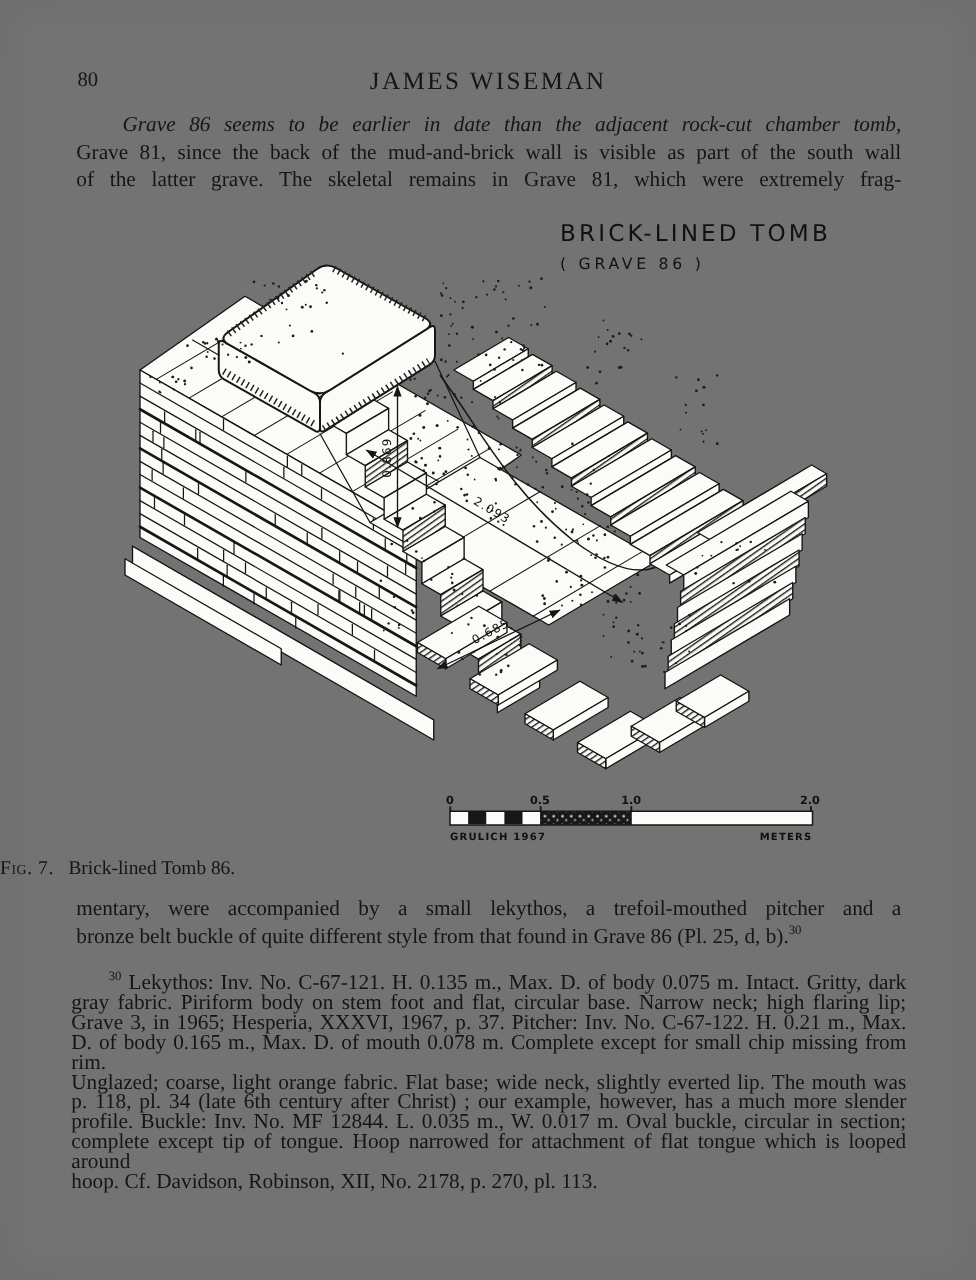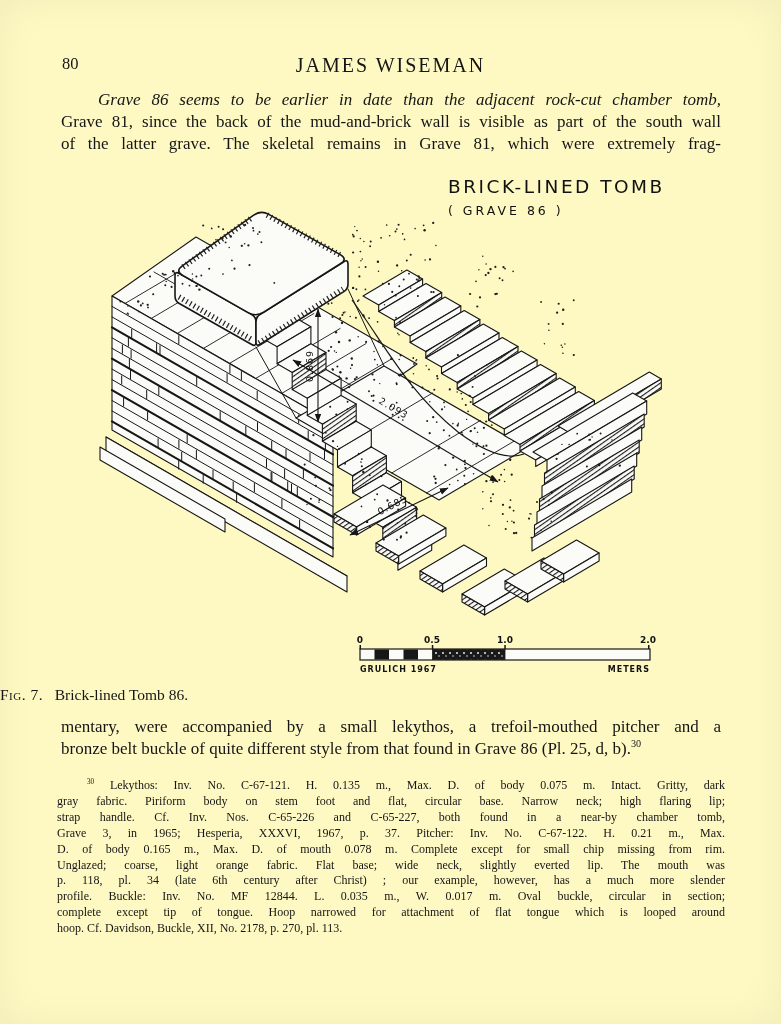--- a/index.html
+++ b/index.html
@@ -1,24 +1,24 @@
 <!DOCTYPE html>
 <html><head>
 <meta charset="utf-8">
 <style>
   html,body{margin:0;padding:0;background:#e8e8e4;}
-  .page{position:relative;width:781px;height:1024px;margin:0 auto;background:#fef9c3;
+  .page{position:relative;width:781px;height:1024px;margin:0 auto;background:#737373;
         font-family:"Liberation Serif",serif;color:#151515;overflow:hidden;
         box-shadow:inset 0 0 40px rgba(0,0,0,0.05);}
   .pagenum{position:absolute;left:62px;top:54px;font-size:16.5px;}
   .author{position:absolute;left:0;right:0;top:54px;text-align:center;font-size:20px;letter-spacing:2px;}
   .para{position:absolute;left:61px;width:660px;font-size:17px;line-height:22px;}
   .p1{top:89px;}
   .p2{top:716px;}
-  .fn{position:absolute;left:57px;width:668px;font-size:12px;line-height:15.9px;top:778px;}
+  .fn{position:absolute;left:57px;width:668px;font-size:17px;line-height:15.9px;top:778px;}
   .line{white-space:normal;}
   .line.just{text-align:justify;text-align-last:justify;}
   .sup{font-size:60%;vertical-align:super;line-height:0;}
   .it{}
   .caption{position:absolute;top:686px;left:0;right:0;font-size:15.5px;}
   .caption .figlab{font-variant:small-caps;letter-spacing:0.5px;}
   .figwrap{position:absolute;left:85px;top:170px;width:585px;height:505px;}
   svg{display:block;}
   .figtitle{font-family:"DejaVu Sans",sans-serif;font-size:18.5px;letter-spacing:2.5px;fill:#111;}
   .figsub{font-family:"DejaVu Sans",sans-serif;font-size:12.5px;letter-spacing:3px;fill:#111;}
@@ -659,23 +659,22 @@
   </div>
 
   <div class="para p2">
       <div class="line just"><span>mentary, were accompanied by a small lekythos, a trefoil-mouthed pitcher and a</span></div>
       <div class="line"><span>bronze belt buckle of quite different style from that found in Grave 86 (Pl. 25, d, b).</span><span class="sup">30</span></div>
     </div>
 
   <div class="fn">
       <div class="line just" style="text-indent: 30px;"><span class="sup">30</span><span> Lekythos: Inv. No. C-67-121.  H. 0.135 m., Max. D. of body 0.075 m.  Intact.  Gritty, dark</span></div>
       <div class="line just"><span>gray fabric.  Piriform body on stem foot and flat, circular base.  Narrow neck; high flaring lip;</span></div>
-      <div class="line just"><span>strap handle.  Cf. Inv. Nos. C-65-226 and C-65-227, both found in a near-by chamber tomb,</span></div>
       <div class="line just"><span>Grave 3, in 1965; </span><span class="it">Hesperia</span><span>, XXXVI, 1967, p. 37.  Pitcher:  Inv. No. C-67-122.  H. 0.21 m., Max.</span></div>
       <div class="line just"><span>D. of body 0.165 m., Max. D. of mouth 0.078 m.  Complete except for small chip missing from rim.</span></div>
       <div class="line just"><span>Unglazed; coarse, light orange fabric.  Flat base; wide neck, slightly everted lip.  The mouth was</span></div>
       <div class="line just"><span>p. 118, pl. 34 (late 6th century after Christ) ; our example, however, has a much more slender</span></div>
       <div class="line just"><span>profile.  Buckle:  Inv. No. MF 12844.  L. 0.035 m., W. 0.017 m.  Oval buckle, circular in section;</span></div>
       <div class="line just"><span>complete except tip of tongue.  Hoop narrowed for attachment of flat tongue which is looped around</span></div>
-      <div class="line"><span>hoop.  Cf. Davidson, </span><span class="it">Buckle</span><span>, XII, No. 2178, p. 270, pl. 113.</span></div>
+      <div class="line"><span>hoop.  Cf. Davidson, </span><span class="it">Robinson</span><span>, XII, No. 2178, p. 270, pl. 113.</span></div>
     </div>
 
 </div>
 
 </body></html>

